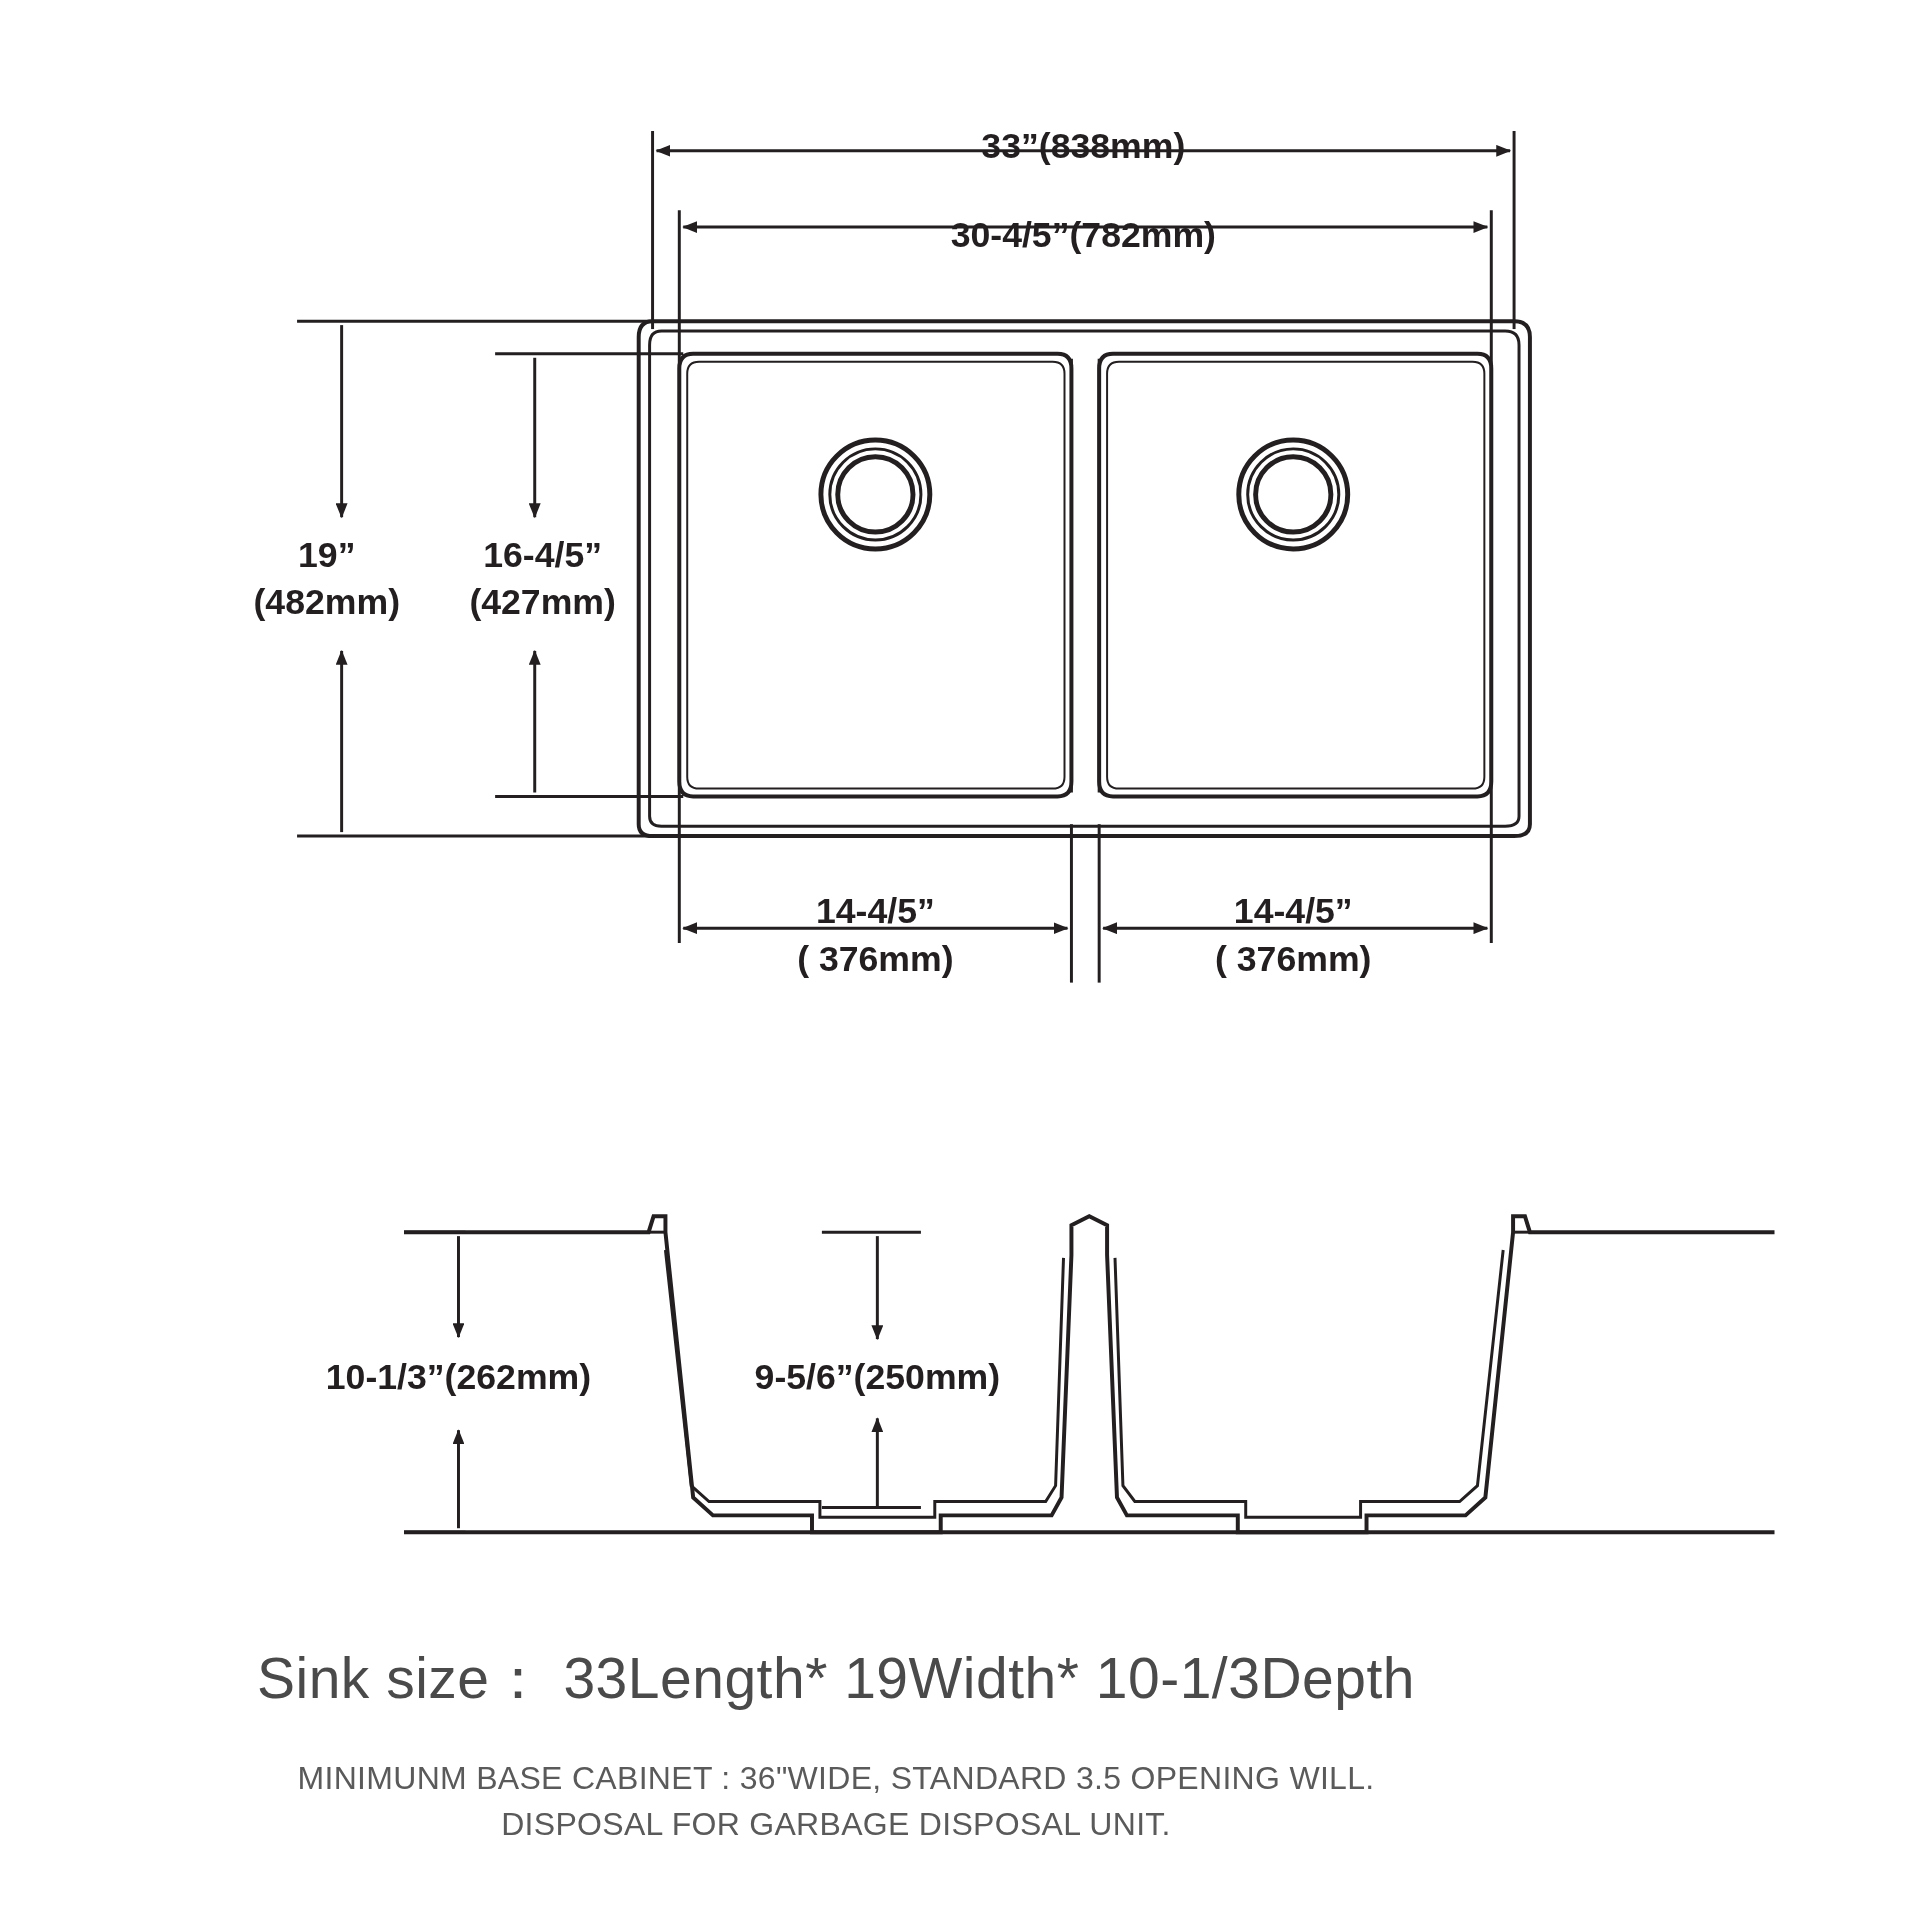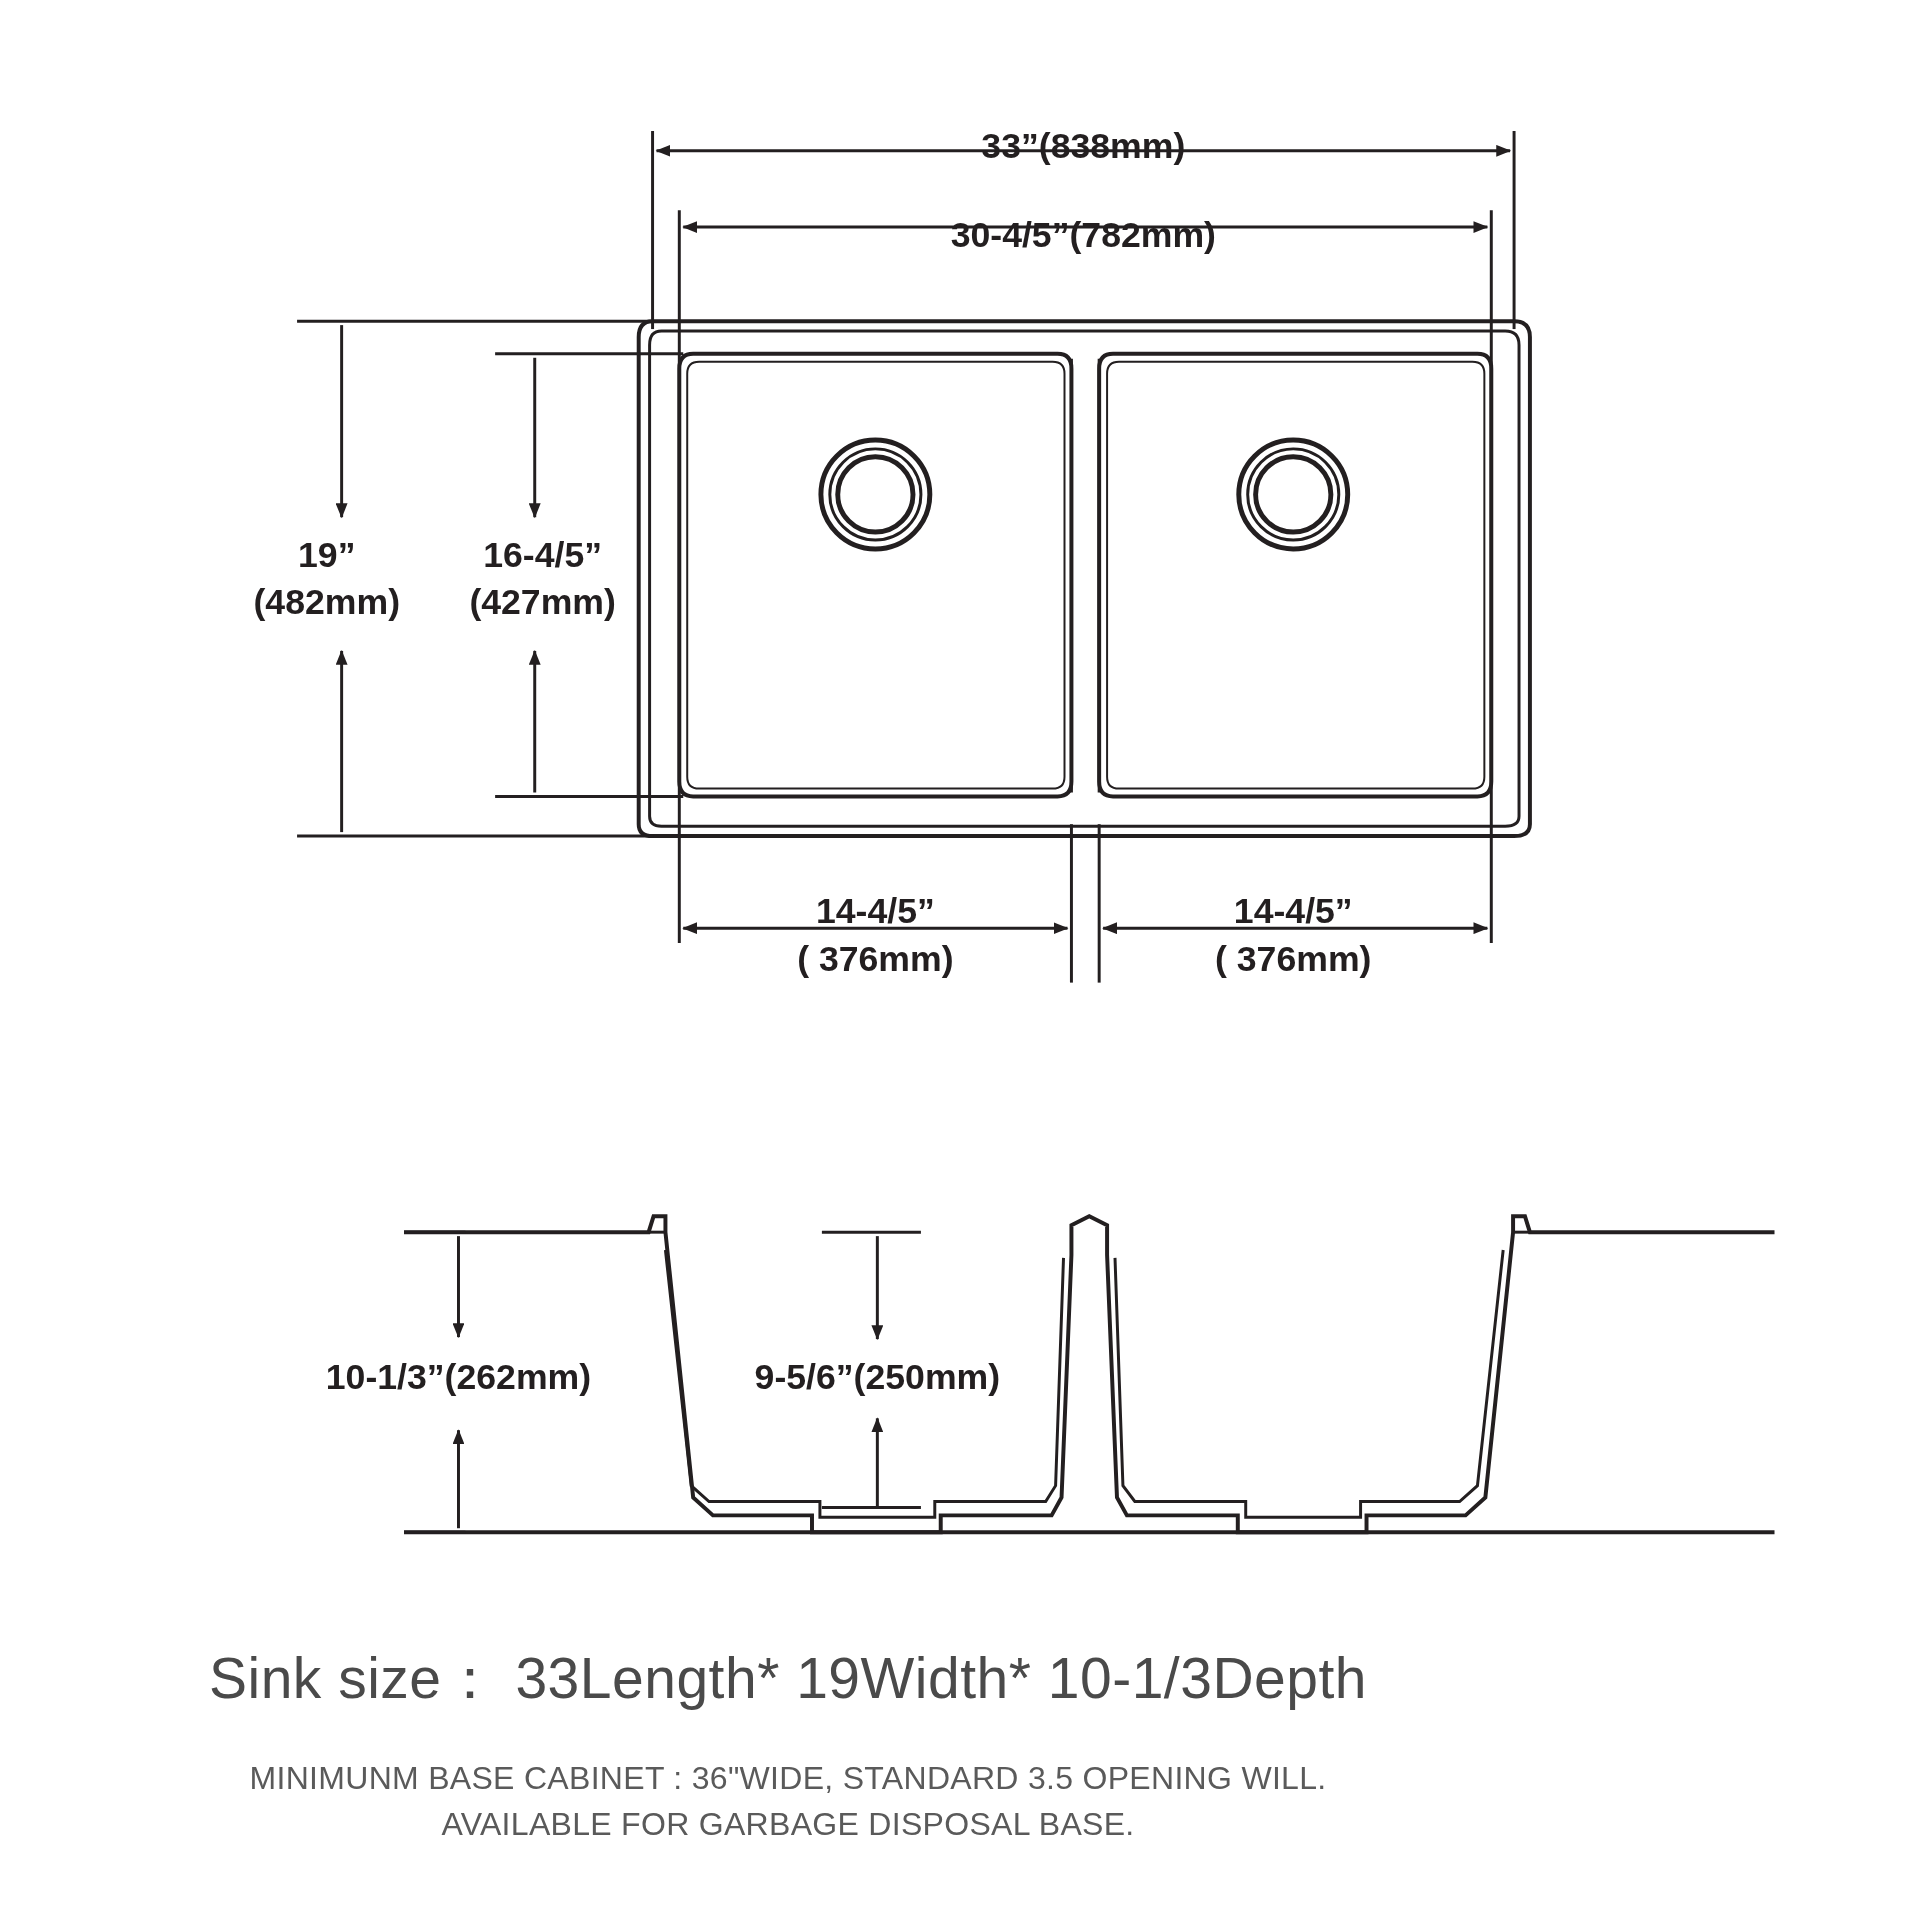--- a/index.html
+++ b/index.html
@@ -33,20 +33,21 @@
     font-weight: bold;
     font-size: 34px;
     fill: #231f20;
   }
   .dimtext.big { font-size: 36px; }
   .captions {
     position: absolute;
     left: 0;
     width: 1576px;
     text-align: center;
+    padding-left: 48px;
   }
   .sink-size {
     top: 1609px;
     font-size: 57px;
     color: #4a4a4a;
     font-family: "Liberation Sans", sans-serif;
     letter-spacing: 0.5px;
   }
   .note-line {
     font-size: 32px;
@@ -175,17 +176,17 @@
     </g>
 
     <text class="dimtext big" x="463" y="1370" text-anchor="middle">10-1/3”(262mm)</text>
     <text class="dimtext big" x="886" y="1370" text-anchor="middle">9-5/6”(250mm)</text>
   </svg>
 
   <div class="captions sink-size">Sink size： 33Length* 19Width* 10-1/3Depth</div>
 
   <div class="captions notes">
     <div class="note-line">MINIMUNM BASE CABINET : 36"WIDE,   STANDARD 3.5 OPENING WILL.</div>
-    <div class="note-line">AVAILABLE FOR GARBAGE DISPOSAL BASE.</div>
+    <div class="note-line">DISPOSAL FOR GARBAGE DISPOSAL UNIT.</div>
   </div>
 
 </div>
 
 
 </body></html>

